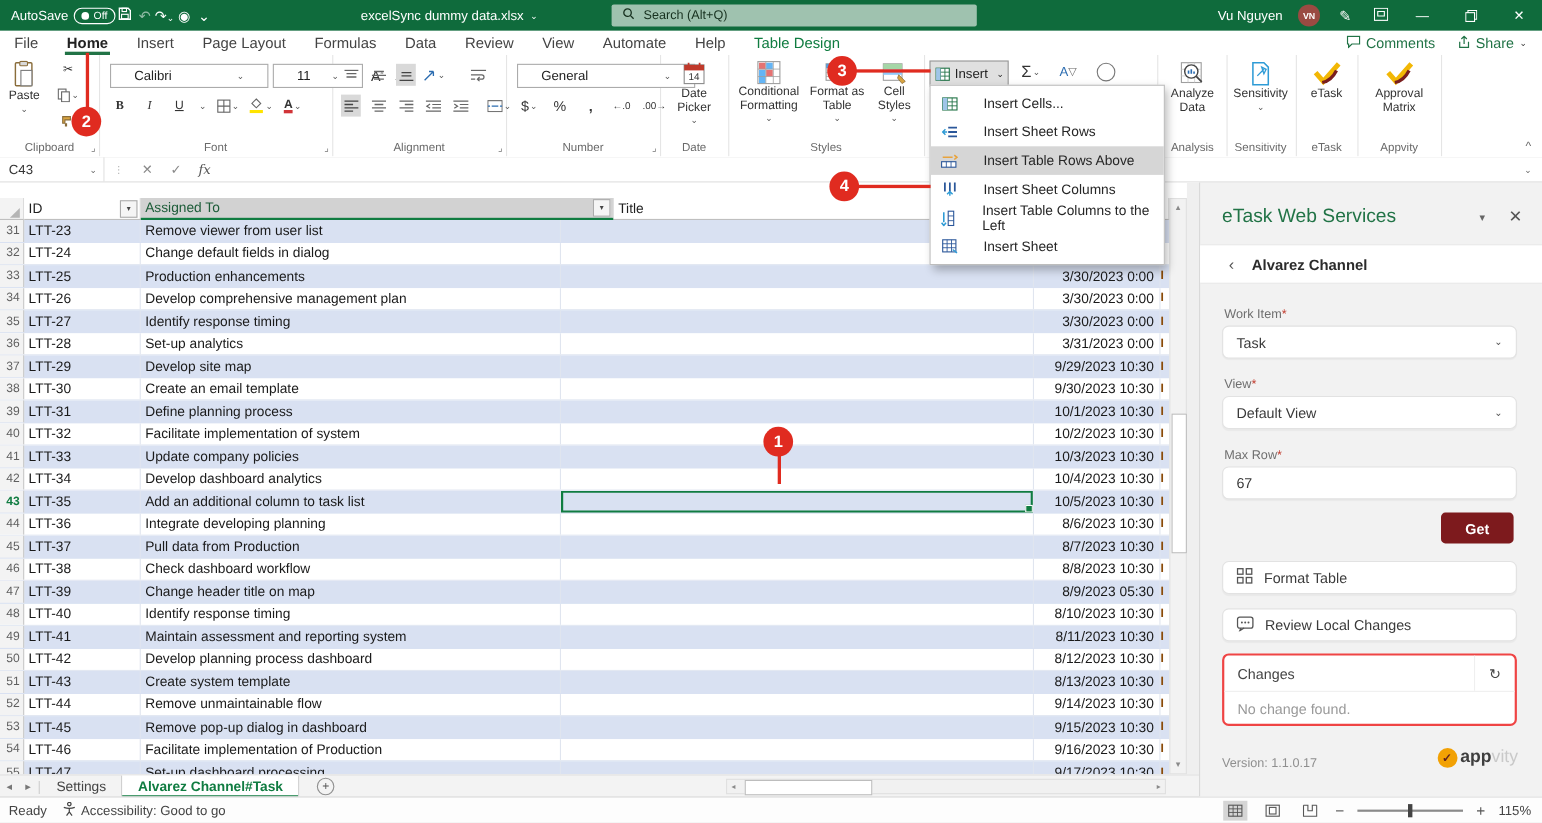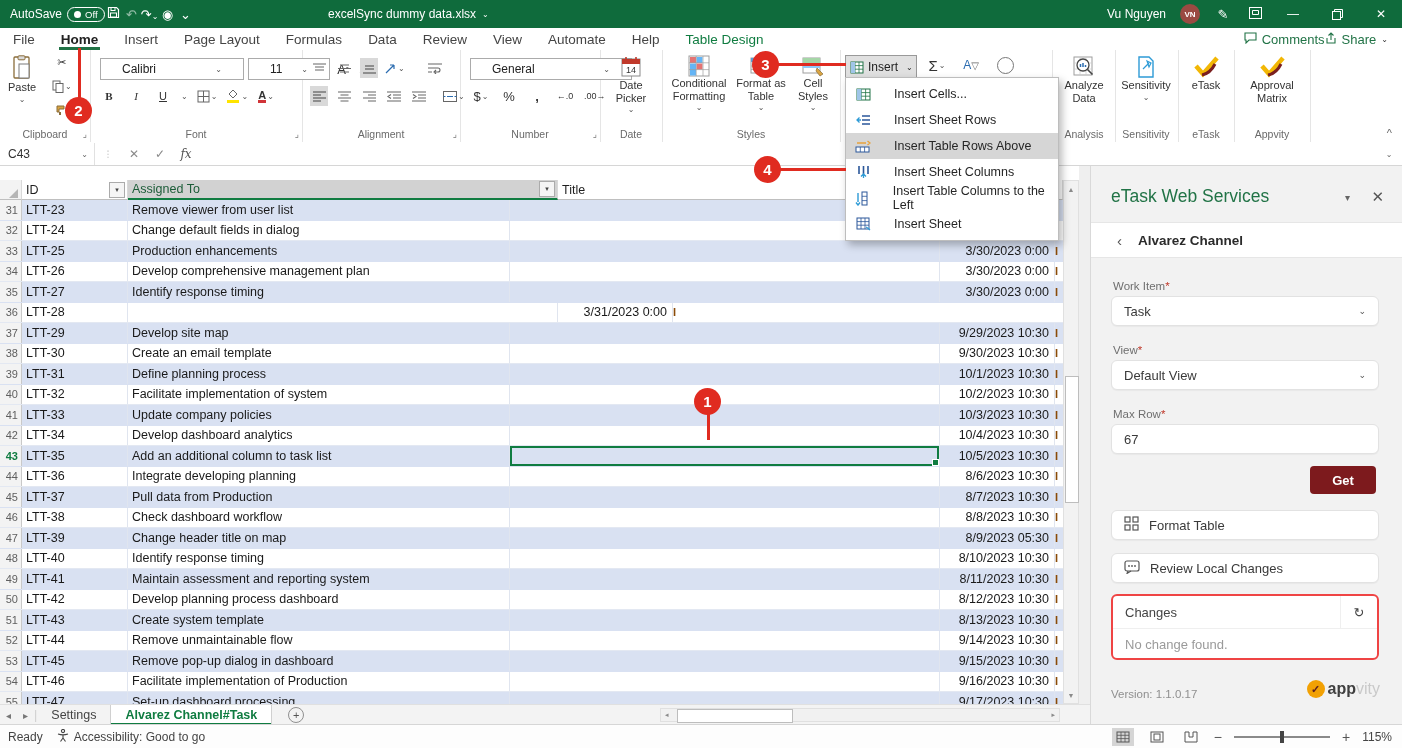--- a/index.html
+++ b/index.html
@@ -22,21 +22,21 @@
   .avatar{width:20px;height:20px;border-radius:50%;background:#9A4A42;color:#fff;font-size:8px;font-weight:bold;
     display:flex;align-items:center;justify-content:center}
   .winbtn{width:30px;height:28px;display:flex;align-items:center;justify-content:center;font-size:12px}
 
   
   .menubar{position:absolute;left:0;top:28px;width:1402px;height:22px;background:#fff;display:flex;align-items:center;font-size:13.5px;color:#444}
   .mtab{padding:0 13px;height:22px;display:flex;align-items:center;position:relative}
   .mtab.active{font-weight:bold;color:#222}
   .mtab.active::after{content:"";position:absolute;left:11px;right:11px;bottom:0;height:3px;background:#217346}
   .mtab.contextual{color:#107C41}
-  .mb-right{margin-left:auto;display:flex;align-items:flex-start;padding-right:14px;font-size:13px;color:#333}
+  .mb-right{margin-left:auto;display:flex;align-items:flex-start;gap:20px;padding-right:14px;font-size:13px;color:#333}
   .mb-btn{display:flex;align-items:center;gap:5px}
 
   
   .ribbon{position:absolute;left:0;top:50px;width:1402px;height:93px;background:#fff;border-bottom:1px solid #D6D6D6;font-size:11px;color:#333}
   .rgroup{position:absolute;top:0;height:92px;border-right:1px solid #E5E5E5}
   .rg-label{position:absolute;bottom:2px;left:0;right:0;text-align:center;font-size:10.5px;color:#6a6a6a}
   .launcher{position:absolute;right:3px;bottom:3px;font-size:9px;color:#777}
   .bigbtn{display:inline-flex;flex-direction:column;align-items:center;text-align:center;line-height:1.15;padding-top:5px;color:#333}
   .bigbtn .chev{font-size:8px;color:#555;margin-top:1px}
   .combo{border:1px solid #ABABAB;height:20px;display:flex;align-items:center;font-size:12px;color:#222;padding:0 21px;background:#fff}
@@ -182,20 +182,29 @@
       </span>
       <span class="tb-ic dim">↶</span>
       <span class="tb-ic">↷<span class="chev">⌄</span></span>
       <span class="tb-ic">◉</span>
       <span class="tb-ic">⌄</span>
     </div>
     <div class="tb-title">
       <span>excelSync dummy data.xlsx</span>
         <span class="chev">⌄</span>
     </div>
+    <div class="searchbox">
+      <span>
+        <svg width="11" height="11" viewBox="0 0 11 11">
+            <circle cx="4.5" cy="4.5" r="3.4" fill="none" stroke="#17311f" stroke-width="1.2"></circle>
+            <path d="M7 7l3 3" stroke="#17311f" stroke-width="1.2"></path>
+          </svg>
+      </span>
+      <span>Search (Alt+Q)</span>
+    </div>
     <div class="tb-right">
       <span>Vu Nguyen</span>
       <span class="avatar">VN</span>
       <span class="tb-ic">✎</span>
       <span class="tb-ic">
         <svg width="13" height="12" viewBox="0 0 13 12">
             <rect x="0.5" y="0.5" width="12" height="11" fill="none" stroke="#fff"></rect>
             <path d="M3.5 3.5h6v4h-6z" fill="none" stroke="#fff"></path>
           </svg>
       </span>
@@ -593,20 +602,21 @@
       <div class="c c-num">35</div>
       <div class="c c-id">LTT-27</div>
       <div class="c c-title">Identify response timing</div>
       <div class="c c-assigned"></div>
       <div class="c c-date">3/30/2023 0:00</div>
       <div class="c c-frag">I</div>
     </div>
         <div class="r">
       <div class="c c-num">36</div>
       <div class="c c-id">LTT-28</div>
+      <div class="c c-title">Set-up analytics</div>
       <div class="c c-assigned"></div>
       <div class="c c-date">3/31/2023 0:00</div>
       <div class="c c-frag">I</div>
     </div>
         <div class="r banded">
       <div class="c c-num">37</div>
       <div class="c c-id">LTT-29</div>
       <div class="c c-title">Develop site map</div>
       <div class="c c-assigned"></div>
       <div class="c c-date">9/29/2023 10:30</div>

